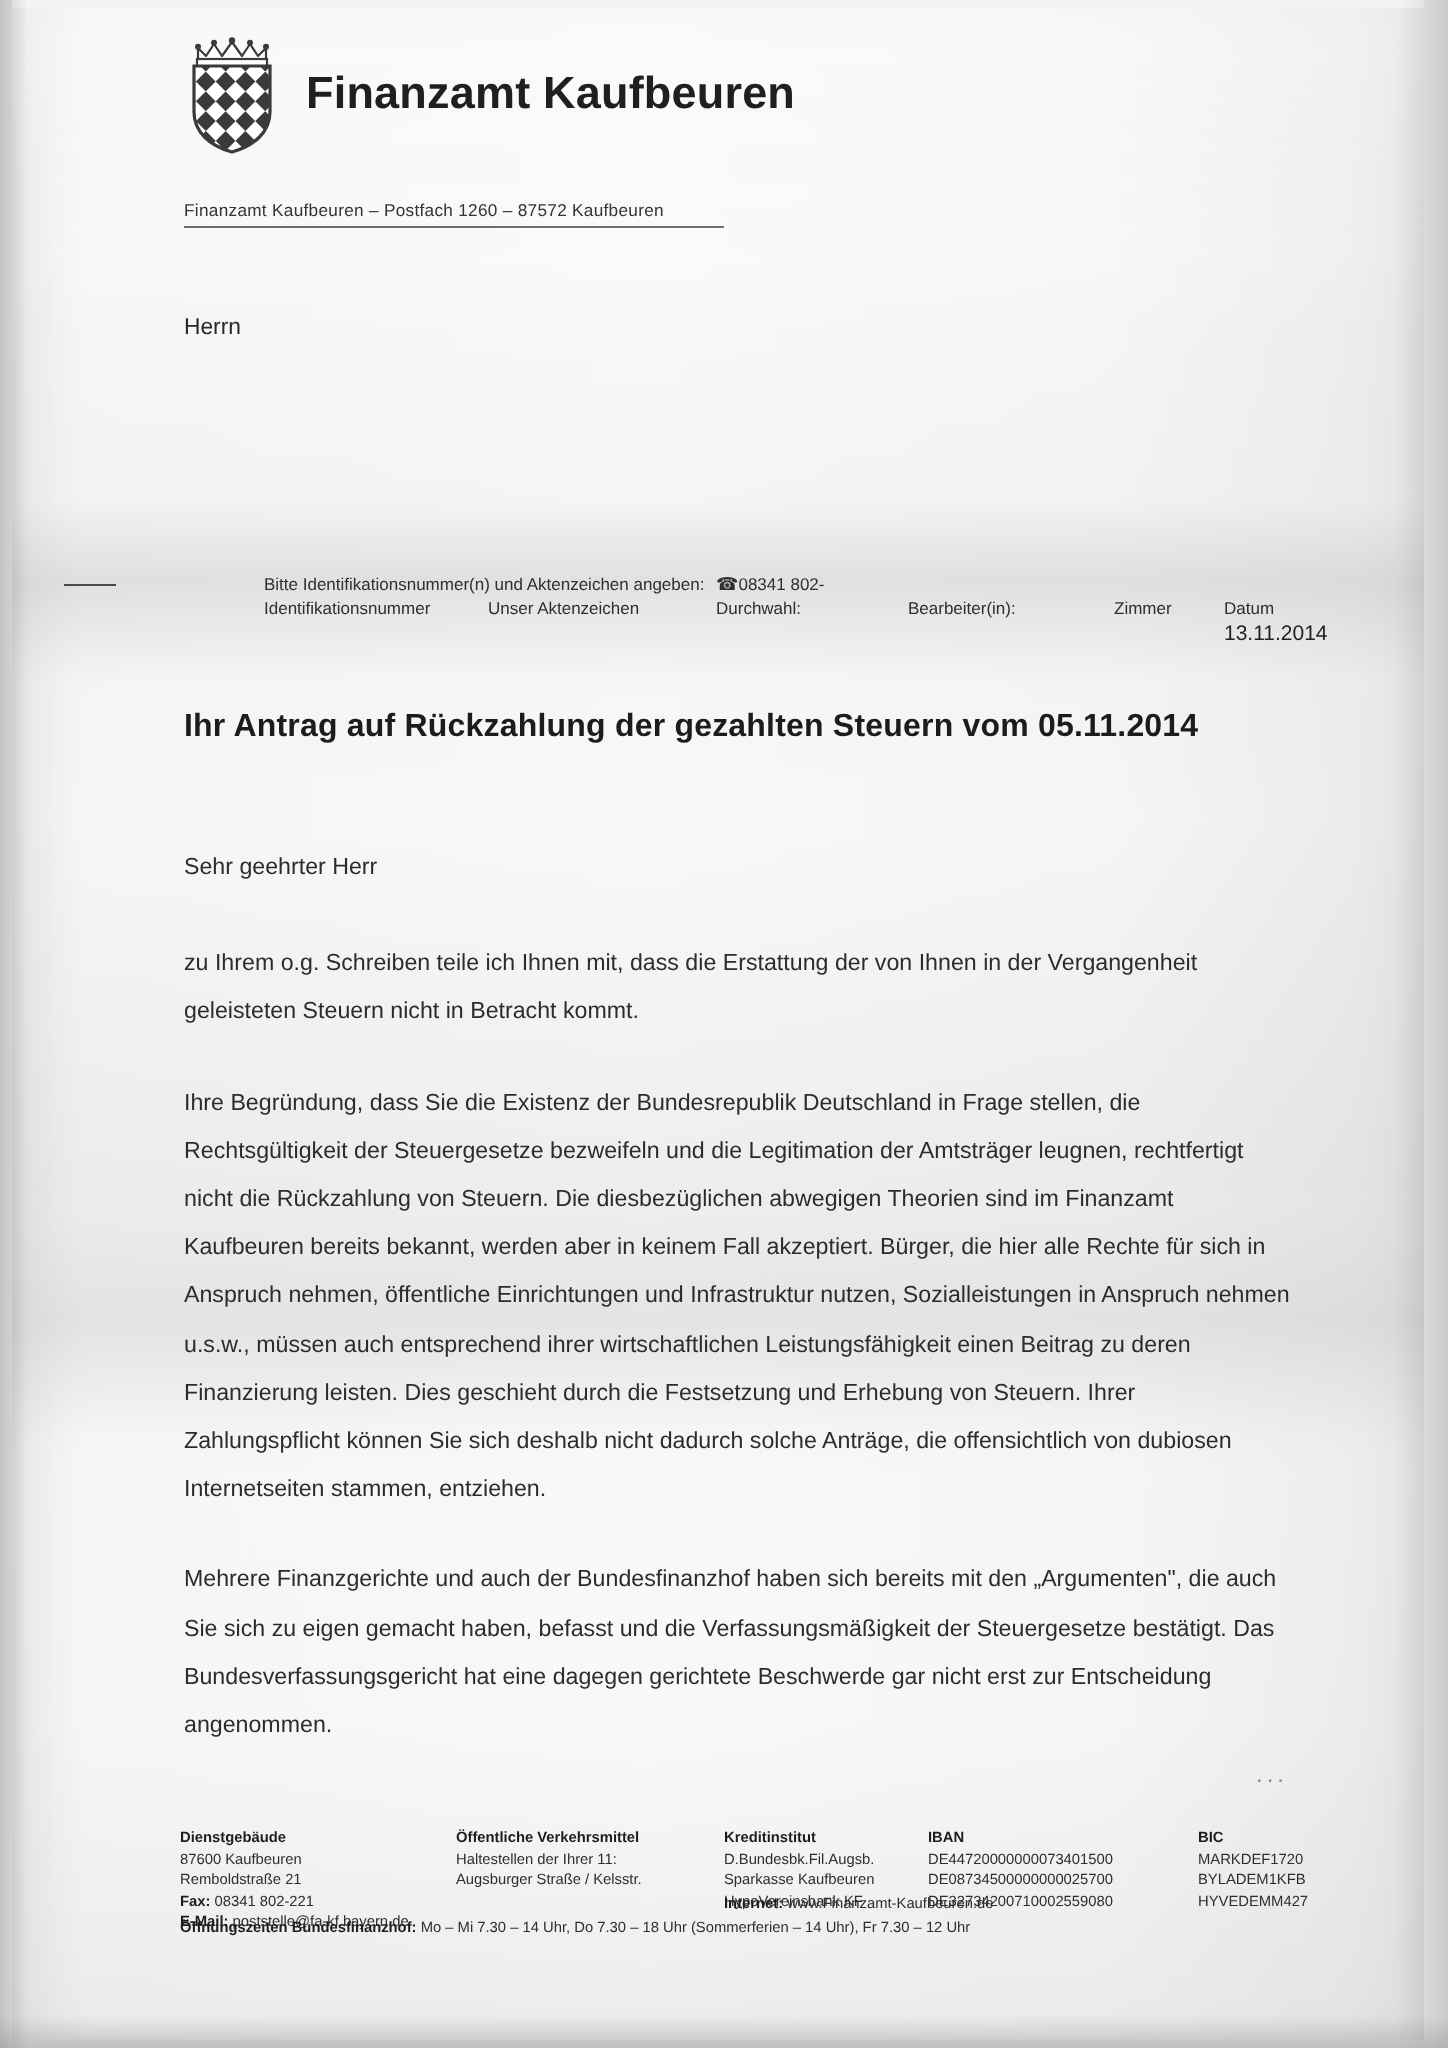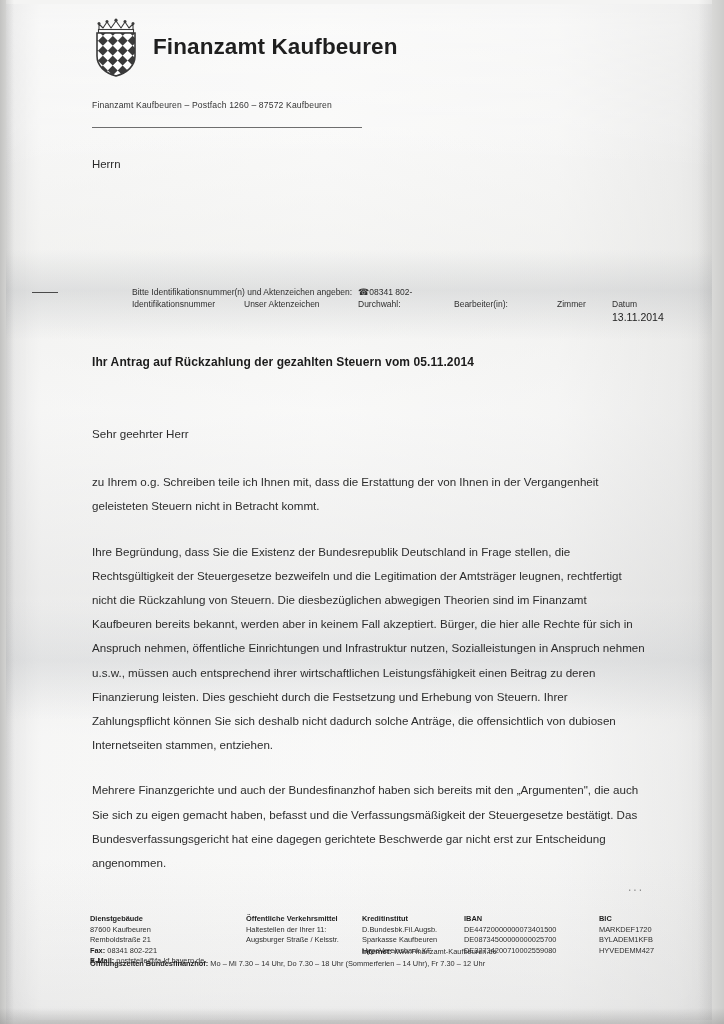--- a/index.html
+++ b/index.html
@@ -109,21 +109,21 @@
   .org-line2 { display: block; }
 
   
   .return-address {
     position: absolute;
     left: 92px;
     top: 100px;
     font-size: 8.6px;
     color: #333;
     letter-spacing: 0.15px;
-    padding-bottom: 17px;
+    padding-bottom: 3px;
     border-bottom: 0.8px solid #6e6e6e;
     width: 270px;
   }
 
   
   .recipient {
     position: absolute;
     left: 92px;
     top: 158px;
     font-size: 11.4px;
@@ -166,21 +166,21 @@
     font-size: 10.5px;
     color: #222;
     white-space: nowrap;
   }
 
   
   .subject {
     position: absolute;
     left: 92px;
     top: 355px;
-    font-size: 12px;
+    font-size: 16px;
     font-weight: bold;
     color: #1c1c1c;
     letter-spacing: 0.1px;
   }
 
   
   .body-text {
     position: absolute;
     left: 92px;
     top: 422px;
@@ -209,21 +209,21 @@
     left: 90px;
     top: 914px;
     width: 600px;
     font-size: 7.4px;
     line-height: 10.6px;
     color: #2e2e2e;
   }
   .footer-cols { position: relative; height: 44px; }
   .fcol { position: absolute; top: 0; white-space: nowrap; }
   .fcol-1 { left: 0;     width: 140px; }
-  .fcol-2 { left: 156px; width: 136px; }
+  .fcol-2 { left: 138px; width: 136px; }
   .fcol-3 { left: 272px; width: 110px; }
   .fcol-4 { left: 374px; width: 200px; }
   .fcol-5 { left: 509px; width: 100px; }
   .fhead { font-weight: bold; color: #1d1d1d; }
   .flabel { font-weight: bold; color: #1d1d1d; }
   .frow { white-space: nowrap; }
 
   .footer-wide { position: relative; margin-top: 0px; }
   .footer-wide .frow { font-size: 7.4px; }
   .internet-row {

